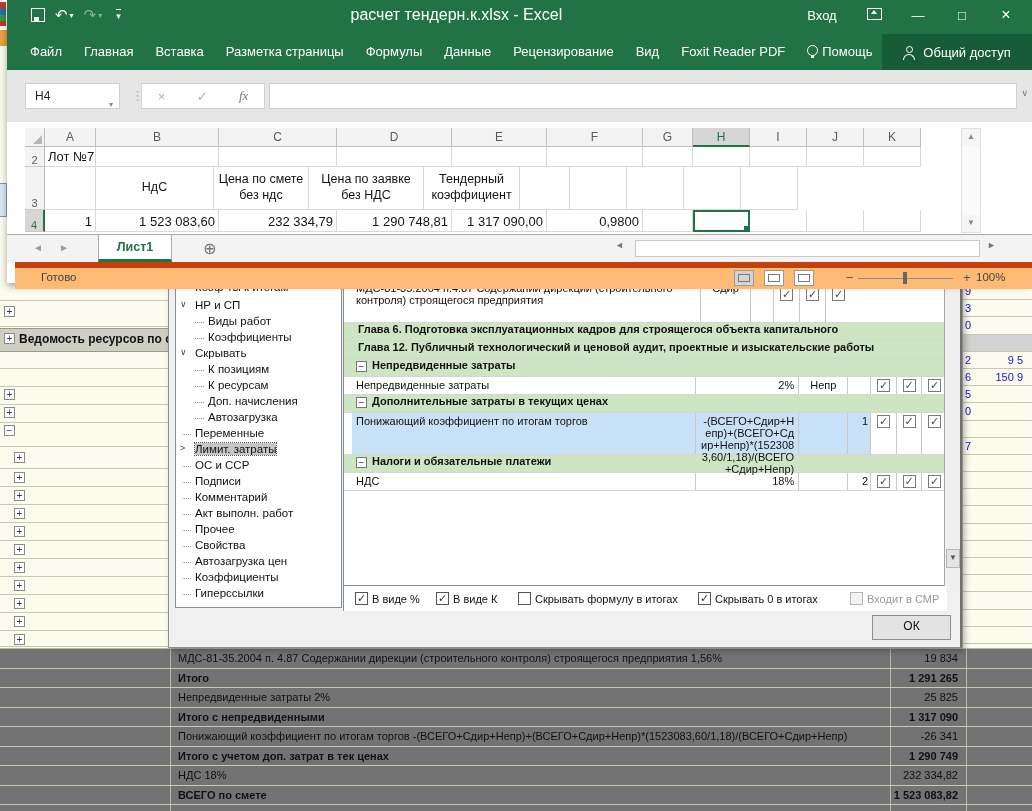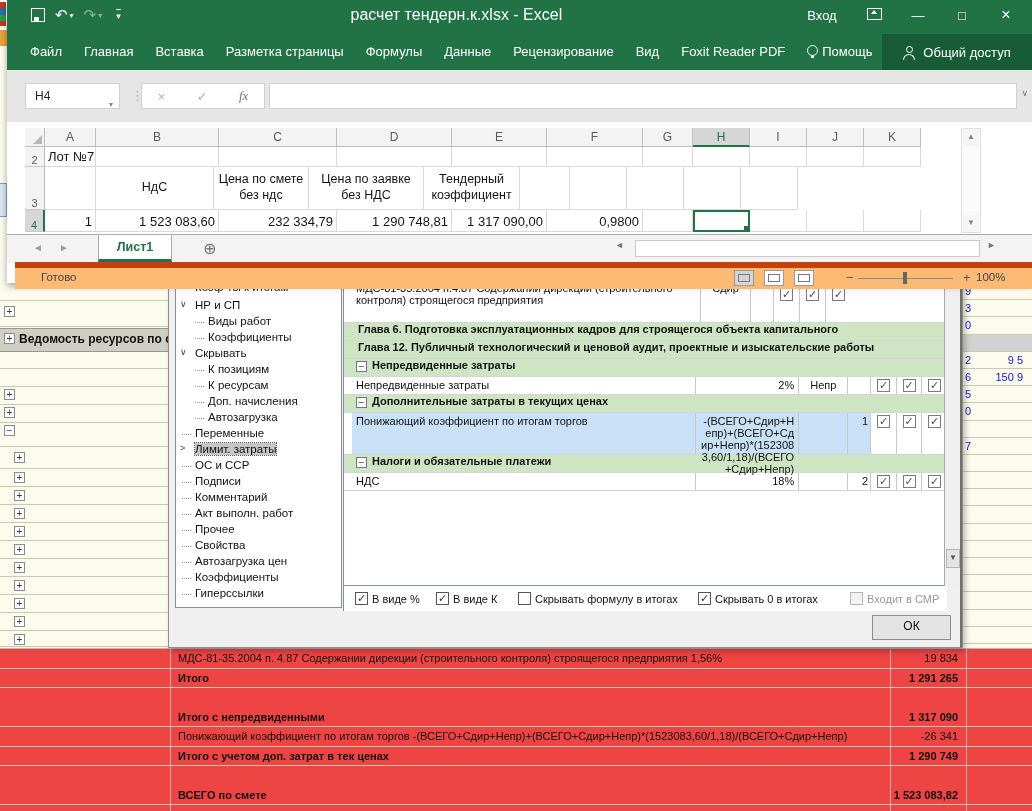--- a/index.html
+++ b/index.html
@@ -15,21 +15,21 @@
   .sbhl span{position:absolute;left:19px;top:3px;font-size:12px;font-weight:bold;color:#111;white-space:nowrap;}
   .exp{position:absolute;width:11px;height:11px;background:#fff;border:1px solid #8a8a8a;font-size:10px;line-height:9px;text-align:center;color:#2B3A67;box-sizing:border-box;}
   .sidebar-v{position:absolute;left:170px;top:283px;width:0;height:365px;border-left:1px solid #B9B9A6;}
   
   #strip{position:absolute;left:962px;top:283px;width:70px;height:365px;background:#FBFBEE;border-left:1px solid #B9B9A6;}
   .strow{height:17.2px;border-bottom:1px solid #C9C9B2;position:relative;font-size:11px;color:#1414C8;box-sizing:border-box;}
   .strow .d{position:absolute;left:2px;top:2px;}
   .strow .v{position:absolute;right:10px;top:2px;}
   .strow.band{background:#D2D2D2;}
   
-  #totals{position:absolute;left:0;top:648px;width:1032px;height:163px;background:#ef4444;border-top:1px solid #B9B9A6;}
+  #totals{position:absolute;left:0;top:648px;width:1032px;height:163px;background:#737373;border-top:1px solid #B9B9A6;}
   .tv1{position:absolute;left:170px;top:0;height:163px;border-left:1px solid #B9B9A6;}
   .tv2{position:absolute;left:890px;top:0;height:163px;border-left:1px solid #B9B9A6;}
   .tv3{position:absolute;left:966px;top:0;height:163px;border-left:1px solid #B9B9A6;}
   .trow{position:absolute;left:0;width:1032px;height:19.5px;border-bottom:1px solid #C9C9B2;box-sizing:border-box;font-size:11px;color:#111;}
   .trow .lb{position:absolute;left:178px;top:3px;white-space:nowrap;}
   .trow .vl{position:absolute;right:74px;top:3px;white-space:nowrap;}
   .trow.b .lb,.trow.b .vl{font-weight:bold;}
   
   #dlg{position:absolute;left:168px;top:282px;width:794px;height:366px;background:#F0F0F0;
        border:1px solid #8d8d8d;border-right:2px solid #707070;box-sizing:border-box;box-shadow:3px 3px 6px rgba(0,0,0,.28);}
@@ -228,31 +228,39 @@
     <div class="tv2"></div>
     <div class="tv3"></div>
     <div class="trow" style="top:0">
         <span class="lb">МДС-81-35.2004 п. 4.87 Содержании дирекции (строительного контроля) строящегося предприятия 1,56%</span>
         <span class="vl">19 834</span>
       </div>
     <div class="trow b" style="top:19.5px">
         <span class="lb">Итого</span>
         <span class="vl">1 291 265</span>
       </div>
+    <div class="trow" style="top:39px">
+        <span class="lb">Непредвиденные затраты 2%</span>
+        <span class="vl">25 825</span>
+      </div>
     <div class="trow b" style="top:58.5px">
         <span class="lb">Итого с непредвиденными</span>
         <span class="vl">1 317 090</span>
       </div>
     <div class="trow" style="top:78px">
         <span class="lb">Понижающий коэффициент по итогам торгов -(ВСЕГО+Сдир+Непр)+(ВСЕГО+Сдир+Непр)*(1523083,60/1,18)/(ВСЕГО+Сдир+Непр)</span>
         <span class="vl">-26 341</span>
       </div>
     <div class="trow b" style="top:97.5px">
         <span class="lb">Итого с учетом доп. затрат в тек ценах</span>
         <span class="vl">1 290 749</span>
+      </div>
+    <div class="trow" style="top:117px">
+        <span class="lb">НДС 18%</span>
+        <span class="vl">232 334,82</span>
       </div>
     <div class="trow b" style="top:136.5px">
         <span class="lb">ВСЕГО по смете</span>
         <span class="vl">1 523 083,82</span>
       </div>
   </div>
 </div>
 
 <div id="dlg">
   <div id="tree">

